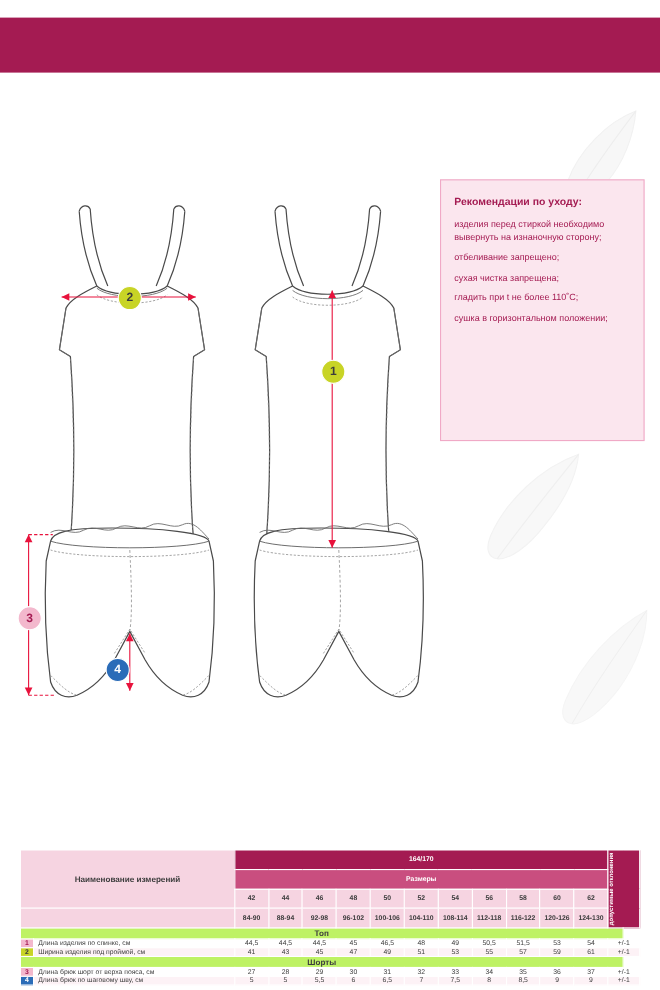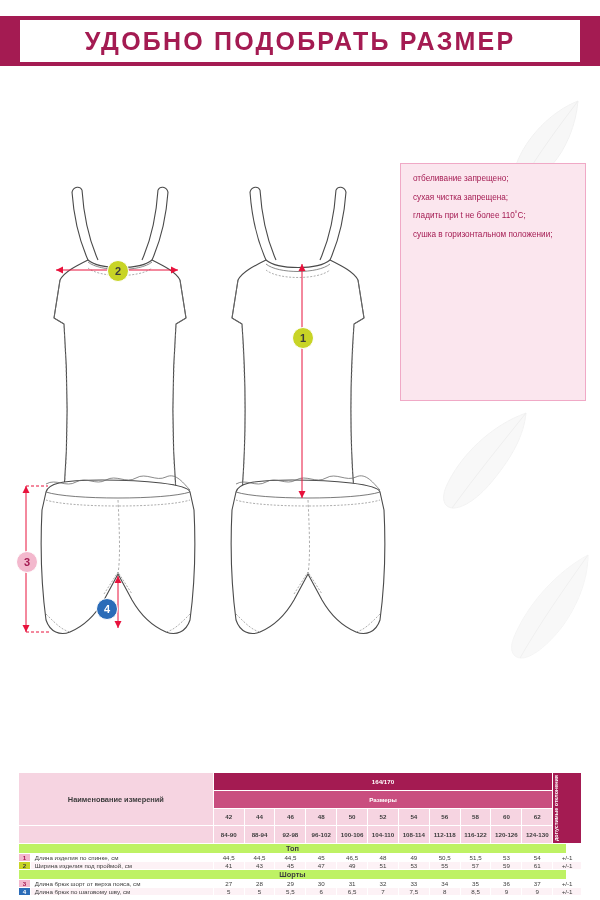--- a/index.html
+++ b/index.html
@@ -54,23 +54,20 @@
   .n-b{background:#2b6cb8;color:#ffffff;font-weight:bold;}
   .vert{writing-mode:vertical-rl;transform:rotate(180deg);white-space:nowrap;
     font-size:5.4px;line-height:7px;padding:2px 0;}
 </style>
 </head>
 <body>
 
 <div class="page">
 
   <div class="hdr-band"></div>
-  <div class="hdr-inner">
-    <span class="hdr-title">УДОБНО ПОДОБРАТЬ РАЗМЕР</span>
-  </div>
 
   <div class="feather" style="left:500px;top:95px;">
     <svg width="90" height="95" viewBox="0 0 90 95">
       <path d="M78 6 C52 16 26 42 16 70 C12 80 14 88 20 90 C28 92 40 84 52 70 C66 54 76 30 78 6 Z" fill="#f2f2f2" stroke="#e6e6e6" stroke-width="1"></path>
       <path d="M78 6 C60 30 40 56 20 90" fill="none" stroke="#e0e0e0" stroke-width="1"></path>
     </svg>
   </div>
   <div class="feather" style="left:430px;top:405px;">
     <svg width="110" height="110" viewBox="0 0 110 110">
       <path d="M96 8 C62 20 30 50 16 82 C11 94 14 102 22 103 C33 104 50 92 64 74 C82 52 94 30 96 8 Z" fill="#f3f3f3" stroke="#e8e8e8" stroke-width="1"></path>
@@ -78,21 +75,23 @@
     </svg>
   </div>
   <div class="feather" style="left:500px;top:545px;">
     <svg width="100" height="120" viewBox="0 0 100 120">
       <path d="M88 10 C58 26 28 58 14 92 C9 104 12 112 20 113 C31 114 48 100 62 82 C78 60 88 34 88 10 Z" fill="#f4f4f4" stroke="#ececec" stroke-width="1"></path>
       <path d="M88 10 C64 44 40 78 20 113" fill="none" stroke="#e4e4e4" stroke-width="1"></path>
     </svg>
   </div>
 
   <div class="care">
+    <h4>Рекомендации по уходу:</h4>
     <ul>
+      <li>изделия перед стиркой необходимо вывернуть на изнаночную сторону;</li>
       <li>отбеливание запрещено;</li>
       <li>сухая чистка запрещена;</li>
       <li>гладить при t не более 110˚С;</li>
       <li>сушка в горизонтальном положении;</li>
     </ul>
   </div>
 
   <div class="draw">
     <svg width="600" height="640" viewBox="0 0 600 640">
       <g fill="#ffffff" stroke="#4a4a4a" stroke-width="1.1" stroke-linejoin="round">

